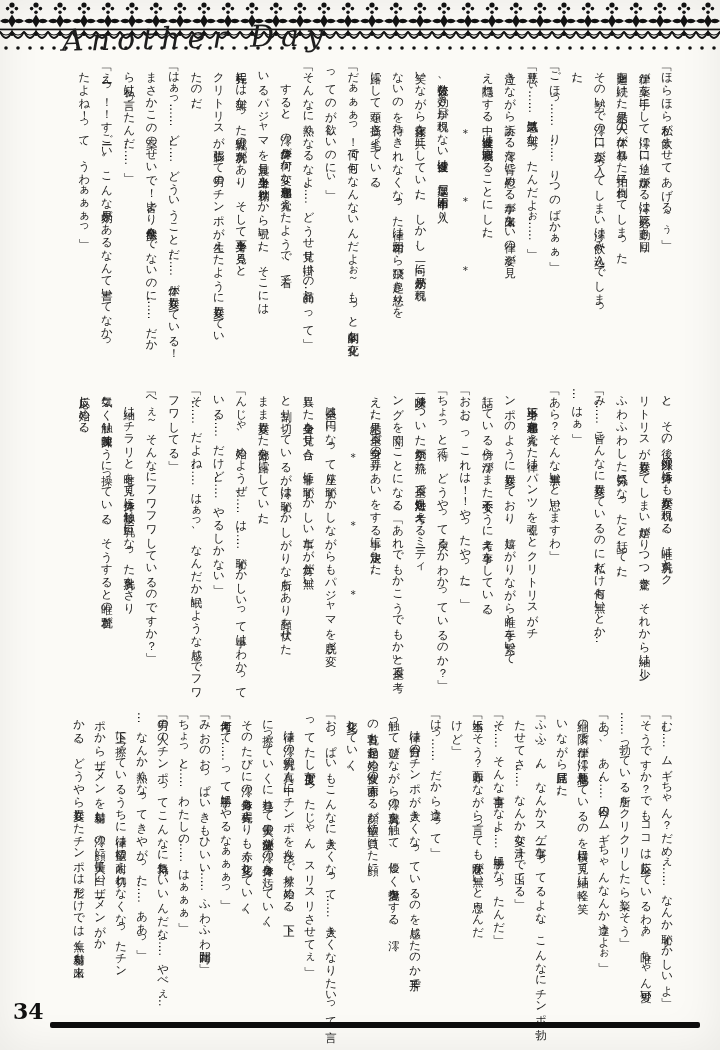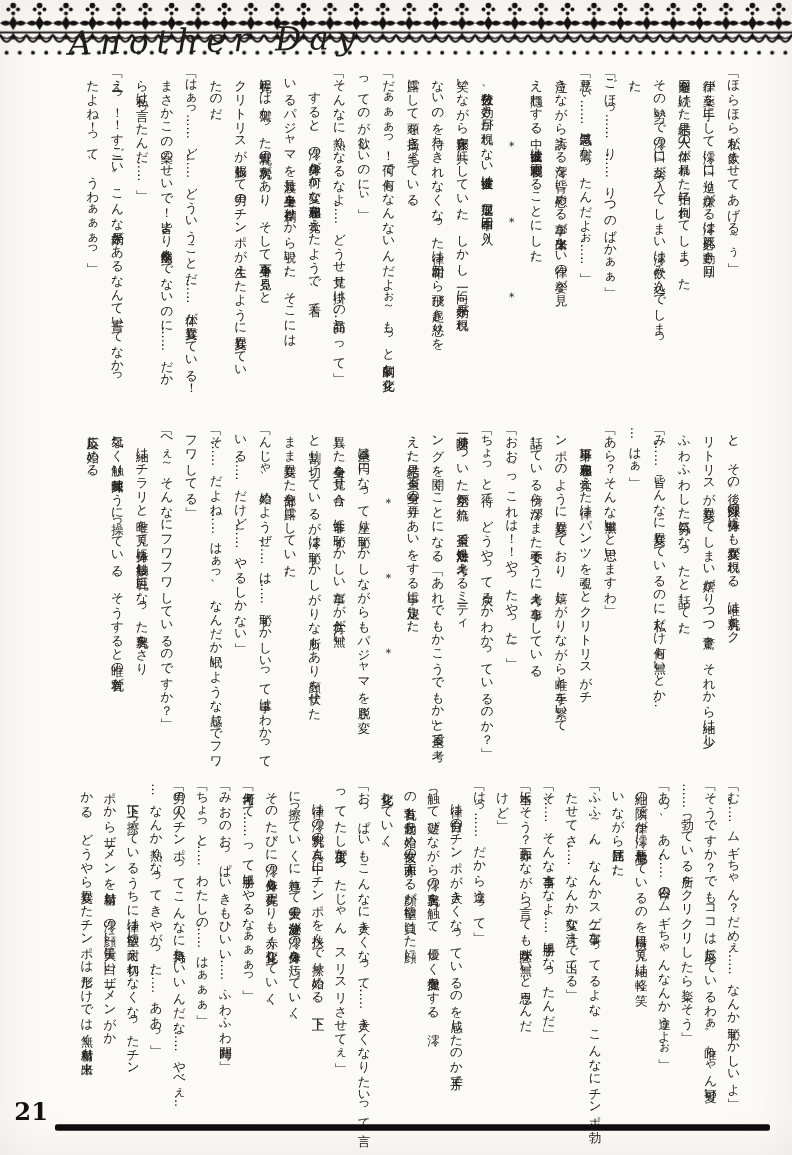--- a/index.html
+++ b/index.html
@@ -149,16 +149,16 @@
       <p>「何考えて……って勝手にやるなぁぁぁっ」</p>
       <p>「みおのおっぱいきもひいい……ふわふわ時間だ」</p>
       <p>「ちょっと……わたしの……はぁぁぁ」</p>
       <p>「男の人のチンポってこんなに気持ちいいんだな……やべぇ…</p>
       <p>…なんか熱くなってきやがった……ああっ」</p>
       <p>　上下に擦っているうちに律は欲望に耐え切れなくなったチン</p>
       <p>ポからザーメンを射精し、澪の顔に大量に白いザーメンがか</p>
       <p>かる。どうやら変異したチンポは形だけでは無く射精も出来</p>
     </div>
 
-  <div class="pagenum">21</div>
+  <div class="pagenum">34</div>
   <div class="bottom-rule"></div>
 
 </div>
 
 </body></html>

